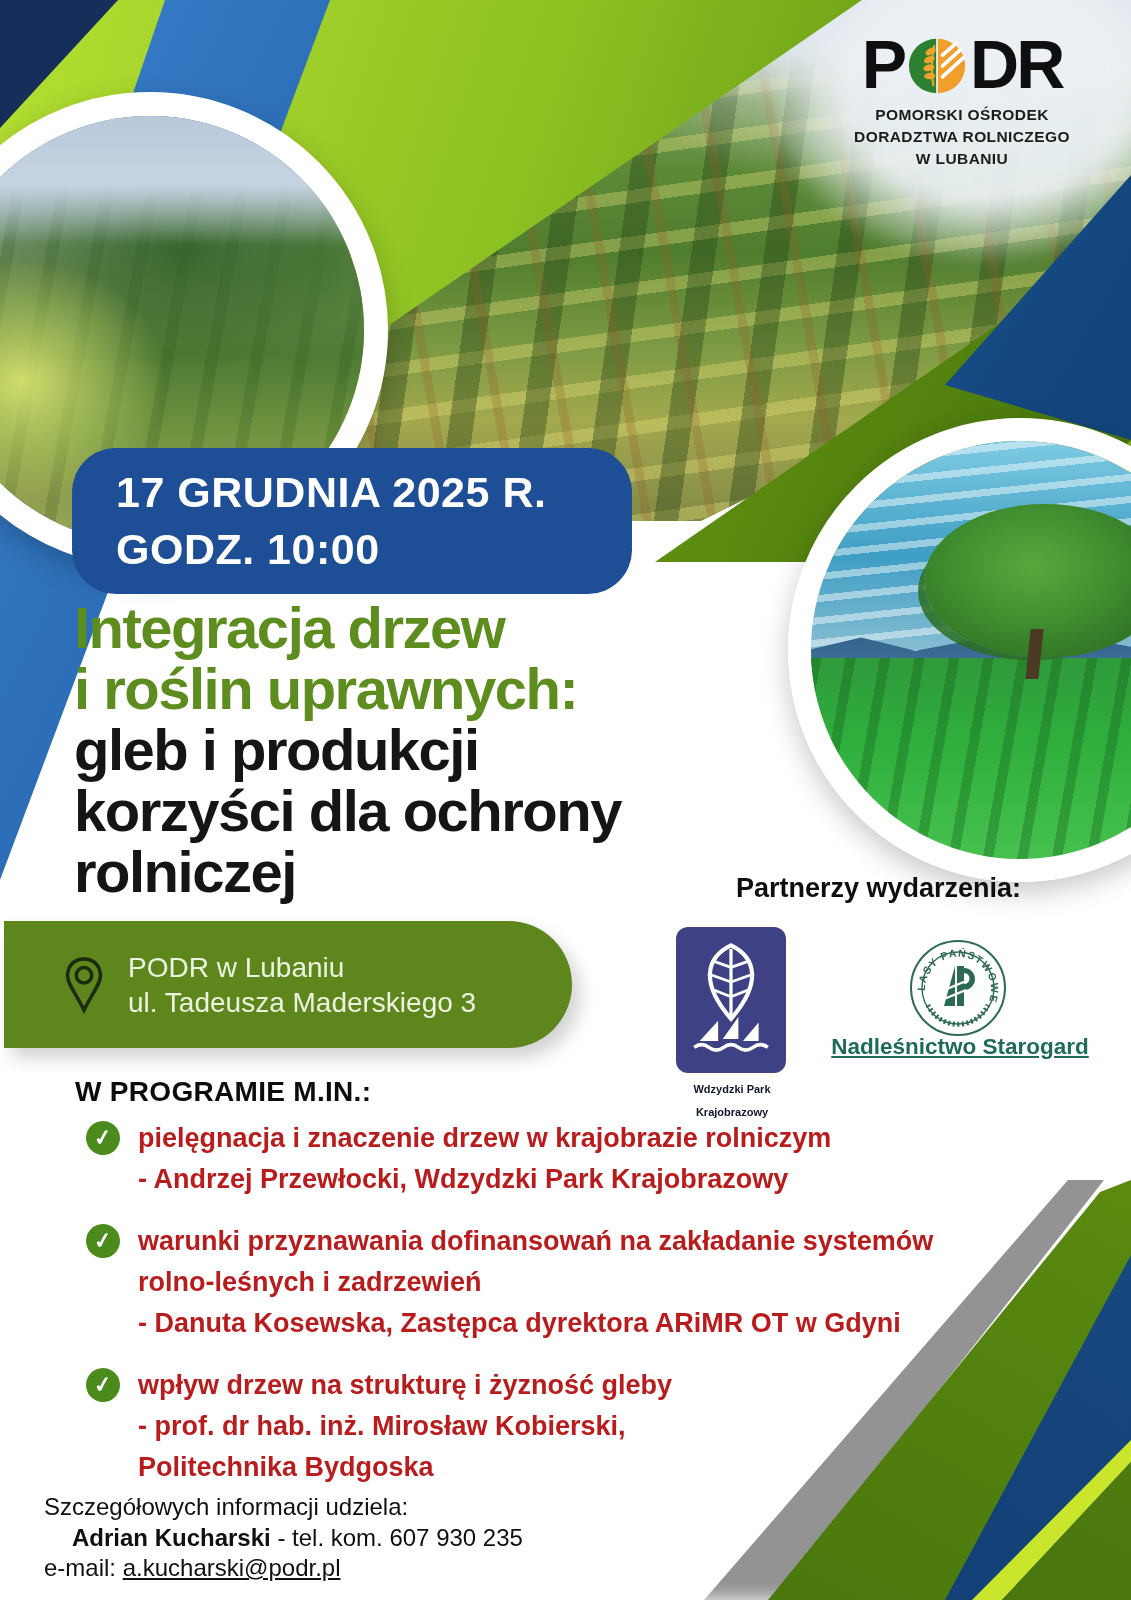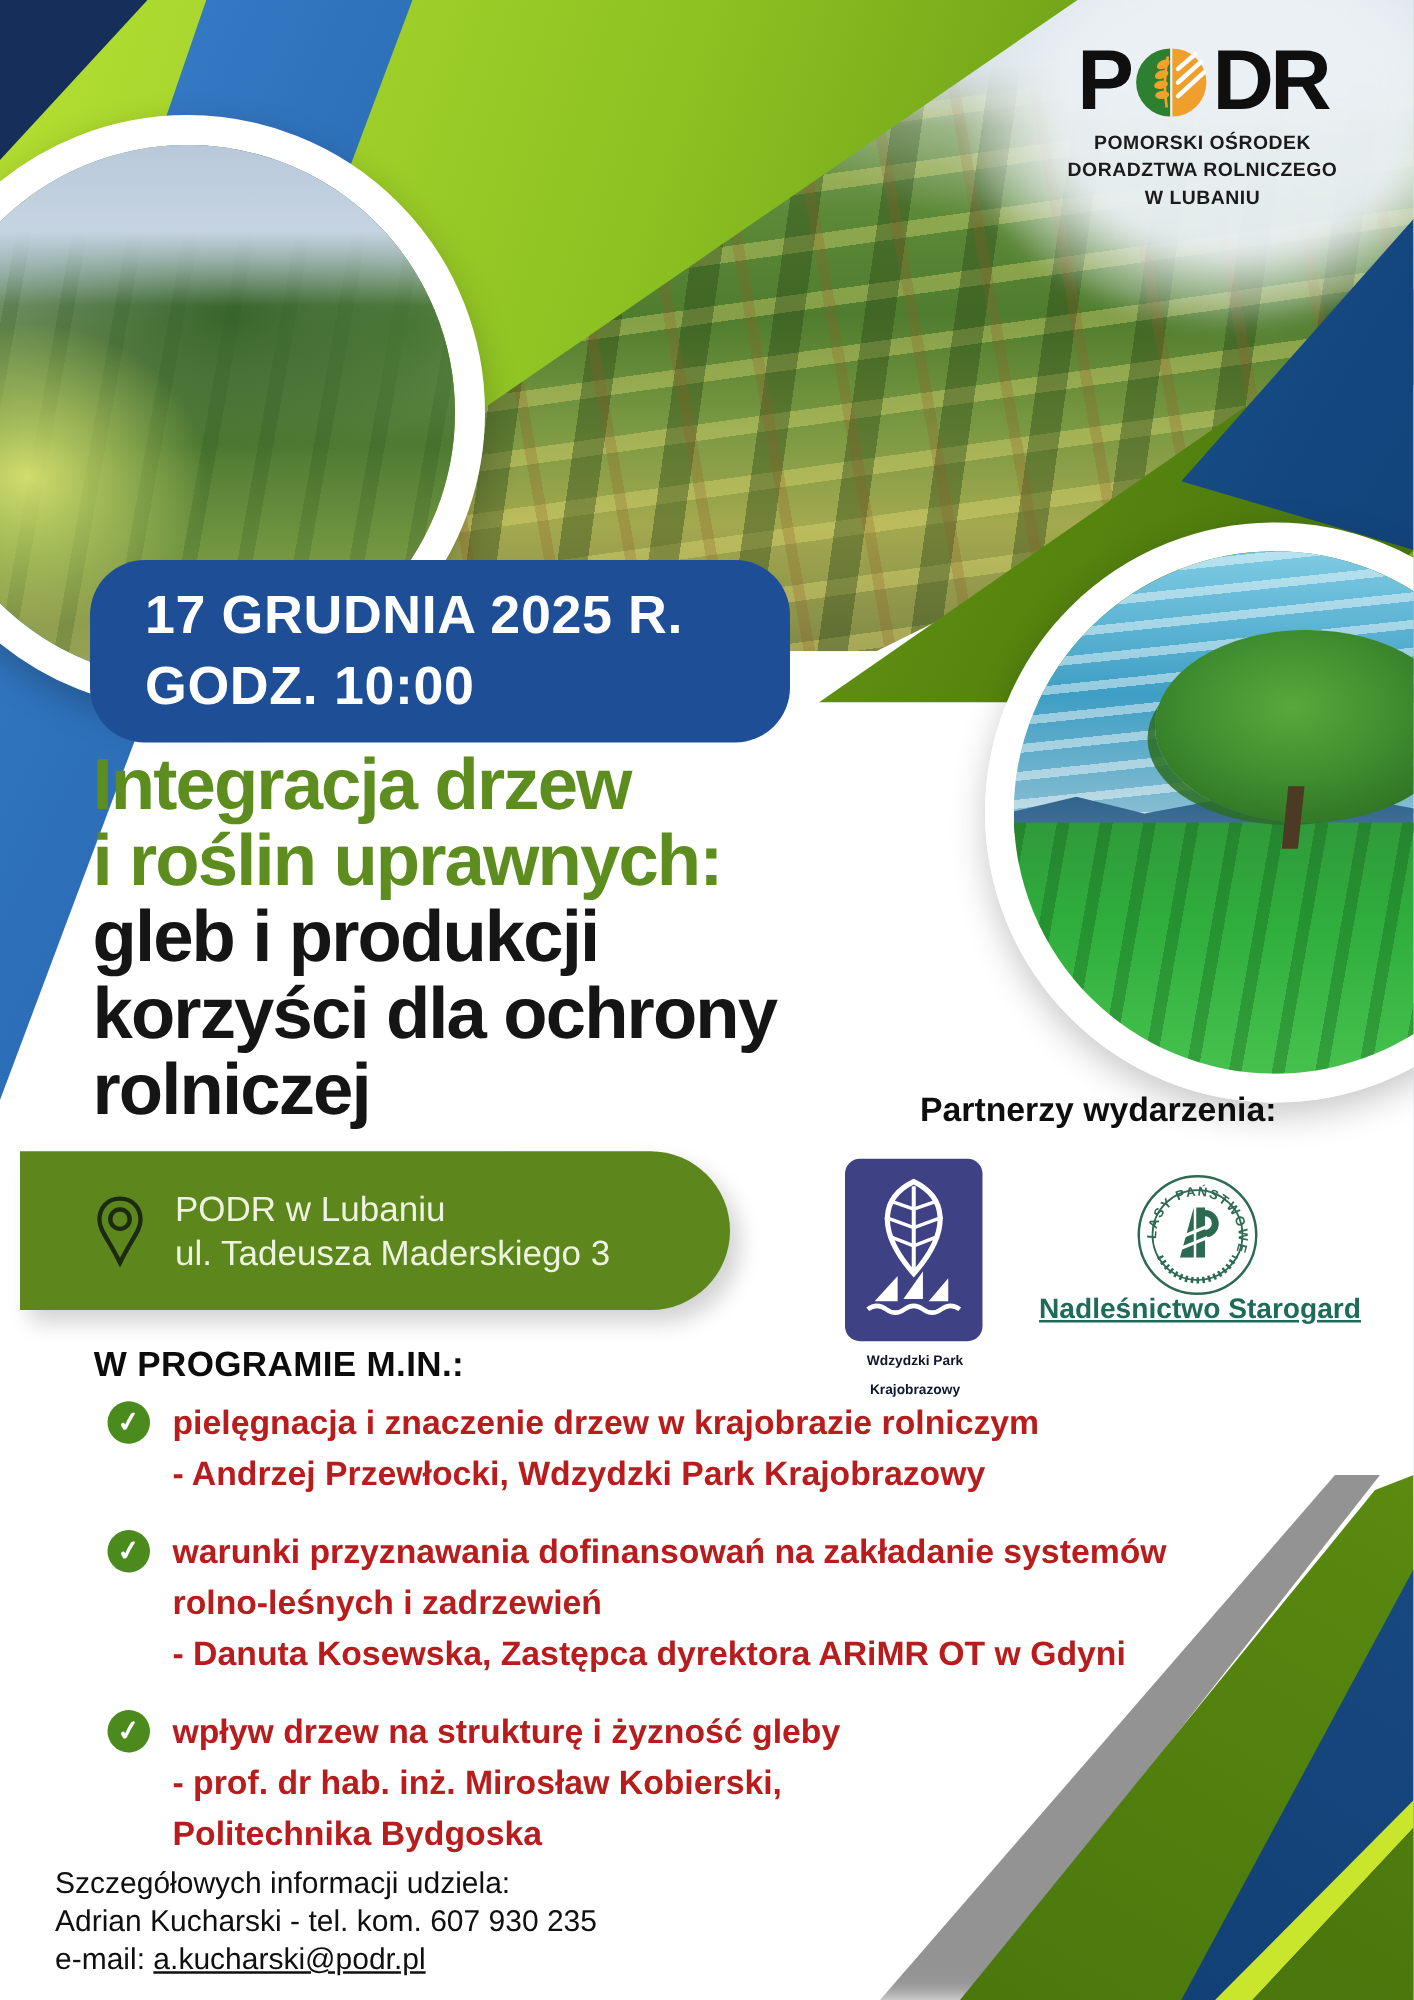--- a/index.html
+++ b/index.html
@@ -108,41 +108,41 @@
     font-size:27px;font-weight:800;color:#0e0e0e;}
   .wdz-logo{position:absolute;left:676px;top:927px;width:110px;height:146px;z-index:5;
     background:#3e4284;border-radius:12px;display:flex;align-items:center;justify-content:center;}
   .wdz-caption{position:absolute;left:640px;top:1078px;width:184px;z-index:5;text-align:center;
     font-size:11px;line-height:23px;font-weight:700;color:#0f172a;}
   .lp-logo{position:absolute;left:908px;top:938px;width:100px;height:100px;z-index:5;}
   .nadlesnictwo{position:absolute;left:795px;top:1034px;width:330px;z-index:5;text-align:center;
     font-size:22.5px;font-weight:800;color:#1e6b5a;text-decoration:underline;}
 
   
-  .banner{position:absolute;left:16px;top:921px;width:568px;height:127px;z-index:5;
+  .banner{position:absolute;left:4px;top:921px;width:568px;height:127px;z-index:5;
     background:#5d861d;border-radius:0 64px 64px 0;display:flex;align-items:center;
     padding-left:58px;box-sizing:border-box;gap:22px;
     box-shadow:8px 10px 18px rgba(0,0,0,.18);}
   .banner-text{color:#eef3e0;font-size:28px;line-height:35px;font-weight:400;}
 
   
   .program-heading{position:absolute;left:64px;top:1076px;z-index:5;
     font-size:28px;font-weight:800;color:#0c0c0c;letter-spacing:.3px;margin-left:11px;}
   .program-list{position:absolute;left:86px;top:1118px;width:980px;z-index:5;}
   .p-item{display:flex;gap:18px;margin-bottom:21px;}
   .check{flex:0 0 auto;width:34px;height:34px;margin-top:3px;border-radius:50%;
     background:#4b8b1d;color:#fff;display:flex;align-items:center;justify-content:center;
     font-size:22px;font-weight:800;transform:rotate(-8deg);}
   .p-lines{font-size:27px;line-height:41px;color:#b91c1c;font-weight:bold;}
   .p-line:empty{display:none;}
 
   
   .contact{position:absolute;left:44px;top:1492px;z-index:5;
     font-size:24px;line-height:30.5px;color:#101010;}
-  .contact b{font-weight:400;}
+  .contact b{font-weight:700;margin-left:28px;}
   .contact a{color:#101010;text-decoration:underline;}
 </style>
 </head>
 <body>
 
 <div class="poster">
 
   <div class="top-photo"></div>
   <div class="sky-glow"></div>
 

